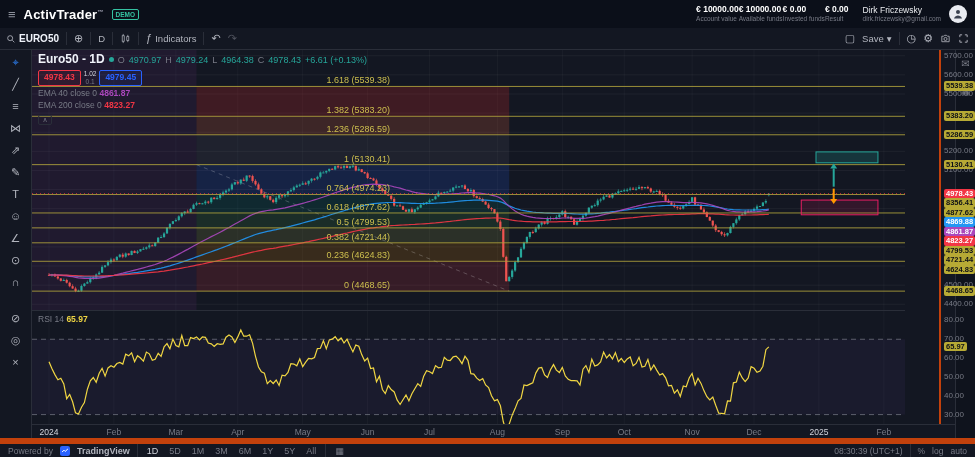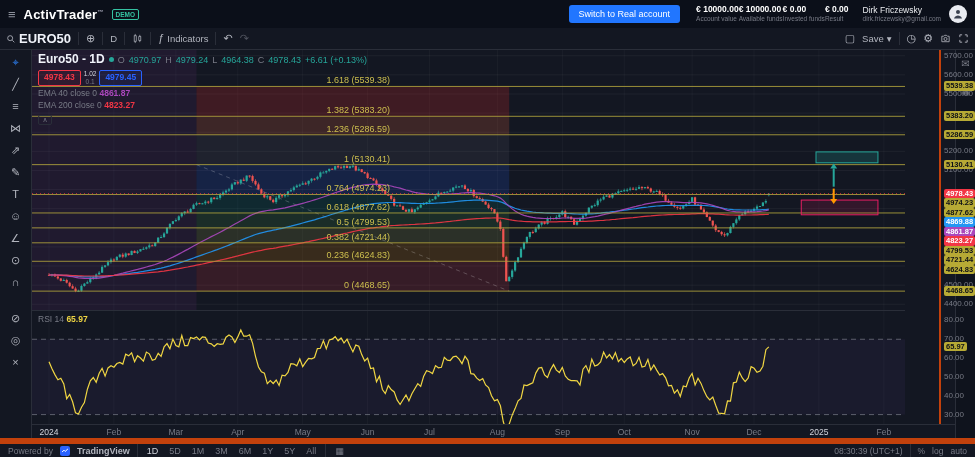--- a/index.html
+++ b/index.html
@@ -17,21 +17,21 @@
 .stat{display:flex;flex-direction:column;line-height:1.15}
 .stat .v{font-size:8.5px;font-weight:bold;color:#fff;white-space:nowrap}
 .stat .l{font-size:6.5px;color:#787b86;white-space:nowrap}
 .user{display:flex;flex-direction:column;line-height:1.2;margin-left:6px}
 .user .n{font-size:8.5px;color:#e8eaed;white-space:nowrap}
 .user .e{font-size:6.5px;color:#787b86;white-space:nowrap}
 .avatar{width:18px;height:18px;border-radius:50%;background:#e8eaf0;display:flex;align-items:center;justify-content:center;flex:0 0 auto}
 
 .toolbar{height:22px;border-bottom:1px solid #2a2e39;display:flex;align-items:center;padding:0 6px;gap:7px;flex:0 0 auto;background:#131722}
 .tb-item{color:#b2b5be;display:flex;align-items:center;gap:3px;font-size:9.5px;white-space:nowrap}
-.symbol{color:#f0f3fa;font-weight:bold;font-size:13px}
+.symbol{color:#f0f3fa;font-weight:bold;font-size:10px}
 .vsep{width:1px;height:13px;background:#2a2e39;flex:0 0 auto}
 .glyph{font-size:11px;line-height:11px}
 .dim-glyph{color:#50535e}
 
 .main{flex:1;display:flex;min-height:0}
 .left-tools{width:32px;border-right:1px solid #2a2e39;display:flex;flex-direction:column;align-items:center;padding-top:6px;gap:9px;background:#131722}
 .tool{width:22px;height:13px;color:#b2b5be;font-size:11px;line-height:13px;text-align:center;cursor:pointer}
 .tool.active{color:#2d7ff0}
 .tool.gap{margin-top:14px}
 .chart-area{position:relative;width:923px;height:388px;background:#131722}
@@ -72,21 +72,20 @@
 </head>
 <body>
 
 <div class="app">
 
   <header class="topbar">
     <span class="menu-glyph">≡</span>
     <span class="brand"><span>ActivTrader</span><span class="tm">™</span></span>
     <span class="demo">DEMO</span>
     <div class="spacer"></div>
-    <button class="switch-btn">Switch to Real account</button>
     <div class="stats">
       <div class="stat">
         <span class="v">€ 10000.00</span>
         <span class="l">Account value</span>
       </div>
       <div class="stat">
         <span class="v">€ 10000.00</span>
         <span class="l">Available funds</span>
       </div>
       <div class="stat">
@@ -751,21 +750,21 @@
           <div class="axlabel plain" style="top: 38.9706px;">5500.00</div>
           <div class="axlabel plain" style="top: 96.3235px;">5200.00</div>
           <div class="axlabel plain" style="top: 115.441px;">5100.00</div>
           <div class="axlabel plain" style="top: 230.147px;">4500.00</div>
           <div class="axlabel plain" style="top: 249.265px;">4400.00</div>
           <div class="axlabel badge" style="top: 31.4421px; background: rgb(183, 170, 53); color: rgb(14, 17, 23);">5539.38</div>
           <div class="axlabel badge" style="top: 61.3px; background: rgb(183, 170, 53); color: rgb(14, 17, 23);">5383.20</div>
           <div class="axlabel badge" style="top: 79.7696px; background: rgb(183, 170, 53); color: rgb(14, 17, 23);">5286.59</div>
           <div class="axlabel badge" style="top: 109.627px; background: rgb(183, 170, 53); color: rgb(14, 17, 23);">5130.41</div>
           <div class="axlabel badge" style="top: 138.682px; background: rgb(242, 54, 69); color: rgb(255, 255, 255);">4978.43</div>
-          <div class="axlabel badge" style="top: 148.182px; background: rgb(183, 170, 53); color: rgb(14, 17, 23);">4974.23</div>
+          <div class="axlabel badge" style="top: 148.182px; background: rgb(183, 170, 53); color: rgb(14, 17, 23);">8356.41</div>
           <div class="axlabel badge" style="top: 157.955px; background: rgb(183, 170, 53); color: rgb(14, 17, 23);">4877.62</div>
           <div class="axlabel badge" style="top: 167.455px; background: rgb(33, 150, 243); color: rgb(255, 255, 255);">4869.88</div>
           <div class="axlabel badge" style="top: 176.955px; background: rgb(171, 71, 188); color: rgb(255, 255, 255);">4861.87</div>
           <div class="axlabel badge" style="top: 186.455px; background: rgb(242, 54, 69); color: rgb(255, 255, 255);">4823.27</div>
           <div class="axlabel badge" style="top: 195.955px; background: rgb(183, 170, 53); color: rgb(14, 17, 23); text-align: right;">4799.53</div>
           <div class="axlabel badge" style="top: 205.455px; background: rgb(183, 170, 53); color: rgb(14, 17, 23);">4721.44</div>
           <div class="axlabel badge" style="top: 214.955px; background: rgb(183, 170, 53); color: rgb(14, 17, 23);">4624.83</div>
           <div class="axlabel badge" style="top: 236.14px; background: rgb(183, 170, 53); color: rgb(14, 17, 23);">4468.65</div>
           <div class="axlabel plain" style="top: 265.417px;">80.00</div>
           <div class="axlabel plain" style="top: 284.25px;">70.00</div>

